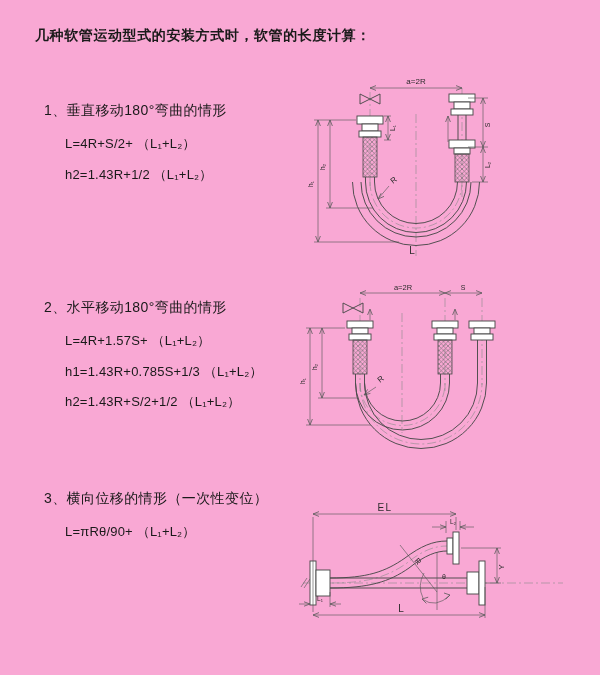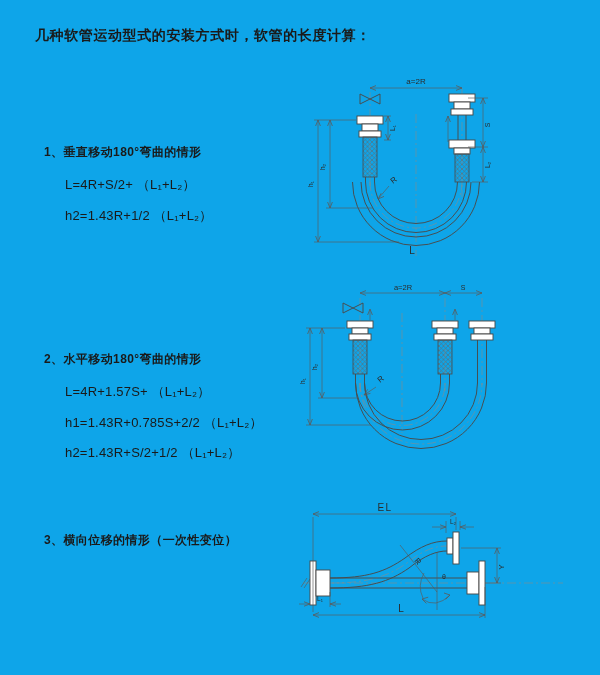--- a/index.html
+++ b/index.html
@@ -1,20 +1,20 @@
 <!DOCTYPE html>
 <html><head>
 <meta charset="utf-8">
 <style>
   html,body{margin:0;padding:0;background:#fff;}
-  .page{position:relative;width:600px;height:675px;background:#0ea5e9;overflow:hidden;
+  .page{position:relative;width:600px;height:675px;background:#f9a8d4;overflow:hidden;
         font-family:"Liberation Sans","DejaVu Sans",sans-serif;color:#1a1a1a;}
   .title{position:absolute;left:35px;top:27px;font-size:14px;font-weight:700;letter-spacing:.6px;white-space:nowrap;}
   .sec{position:absolute;left:44px;width:270px;}
-  .sec-heading{font-size:12px;font-weight:700;letter-spacing:.4px;white-space:nowrap;margin-top:42px;}
+  .sec-heading{font-size:14px;font-weight:400;letter-spacing:.4px;white-space:nowrap;}
   .formulas{margin:9px 0 0 21px;}
   .formula{font-size:13px;font-weight:500;line-height:30.5px;letter-spacing:.2px;white-space:nowrap;}
   .diagram{position:absolute;}
   .diagram text{font-family:"Liberation Sans","DejaVu Sans",sans-serif;fill:#2b2b2b;}
   .geo{stroke:#4a4a4a;fill:none;stroke-width:.95;}
   .fl{fill:#ffffff;stroke:#4a4a4a;stroke-width:.95;}
   .br{stroke:#4a4a4a;stroke-width:.8;}
   .dim{stroke:#5a5a5a;fill:none;stroke-width:.65;}
   .arw{stroke:#5a5a5a;fill:none;stroke-width:.8;}
   .cl{stroke:#8c8c8c;fill:none;stroke-width:.6;stroke-dasharray:9 3 2 3;}
@@ -27,32 +27,33 @@
   <div class="title">几种软管运动型式的安装方式时，软管的长度计算：</div>
 
   <section class="sec" style="top:102px">
     <div class="sec-heading">1、垂直移动180°弯曲的情形</div>
     <div class="formulas">
       <div class="formula">L=4R+S/2+ （L₁+L₂）</div>
       <div class="formula">h2=1.43R+1/2 （L₁+L₂）</div>
     </div>
   </section>
 
-  <section class="sec" style="top:309px">
+  <section class="sec" style="top:299px">
     <div class="sec-heading">2、水平移动180°弯曲的情形</div>
     <div class="formulas">
       <div class="formula">L=4R+1.57S+ （L₁+L₂）</div>
-      <div class="formula">h1=1.43R+0.785S+2/2 （L₁+L₂）</div>
+      <div class="formula">h1=1.43R+0.785S+1/3 （L₁+L₂）</div>
       <div class="formula">h2=1.43R+S/2+1/2 （L₁+L₂）</div>
     </div>
   </section>
 
   <section class="sec" style="top:490px">
     <div class="sec-heading">3、横向位移的情形（一次性变位）</div>
     <div class="formulas">
+      <div class="formula">L=πRθ/90+ （L₁+L₂）</div>
     </div>
   </section>
 
   <svg class="diagram" style="left:300px;top:70px" width="270" height="198" viewBox="0 0 270 198">
     <defs>
       <pattern id="brA" width="4.5" height="4.5" patternUnits="userSpaceOnUse">
         <path d="M0,4.5 L4.5,0 M0,0 L4.5,4.5" stroke="#666" stroke-width="0.55"></path>
       </pattern>
     </defs>
 

